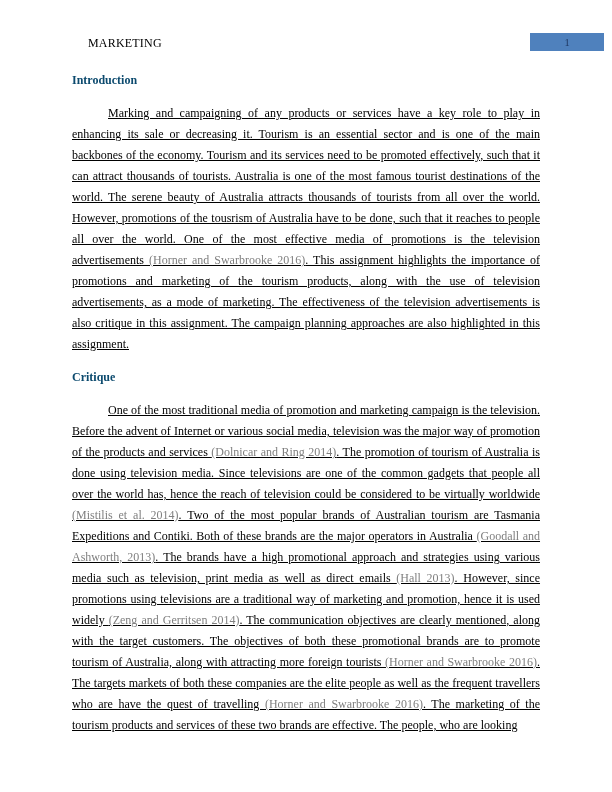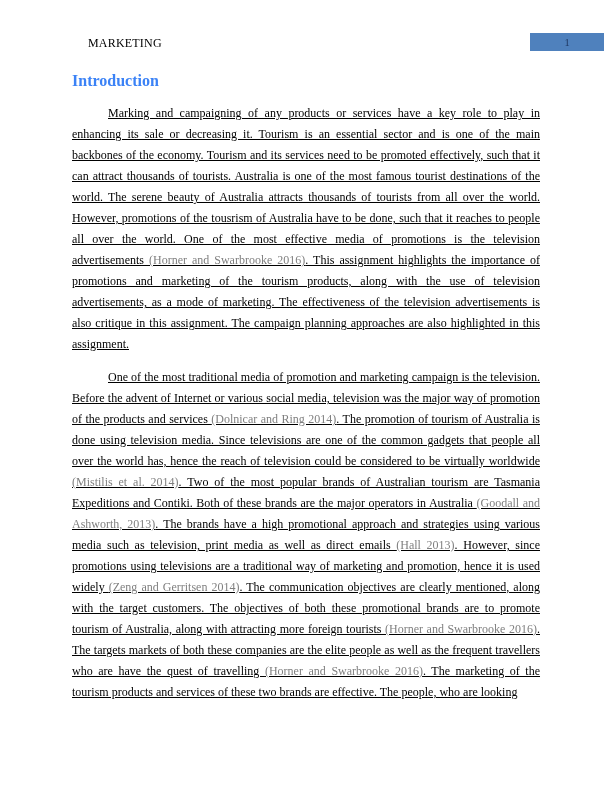--- a/index.html
+++ b/index.html
@@ -41,25 +41,25 @@
     color: #1f3863;
     font-family: "Liberation Serif", serif;
   }
   .document-body {
     position: absolute;
     left: 72px;
     top: 70px;
     width: 468px;
   }
   .section-heading {
-    font-size: 16px;
+    font-size: 12px;
     font-weight: bold;
     margin: 0 0 12px 0;
     line-height: 21px;
-    color: #3b82f6;
+    color: #0c4a6e;
   }
   .paragraph {
     font-size: 12px;
     line-height: 21px;
     text-align: justify;
     text-indent: 36px;
     margin: 0 0 12px 0;
     color: #000000;
     text-decoration: underline;
   }
@@ -74,16 +74,17 @@
 
   <div class="header-title">MARKETING</div>
 
   <div class="page-number-badge">
     <span class="page-number">1</span>
   </div>
 
   <div class="document-body">
       <h2 class="section-heading">Introduction</h2>
       <p class="paragraph"><span>Marking and campaigning of any products or services have a key role to play in enhancing its sale or decreasing it. Tourism is an essential sector and is one of the main backbones of the economy.  Tourism and its services need to be promoted effectively, such that it can attract thousands of tourists. Australia is one of the most famous tourist destinations of the world. The serene beauty of Australia attracts thousands of tourists from all over the world. However, promotions of the tousrism of Australia have to be done, such that it reaches to people all over the world. One of the most effective media of promotions is the television advertisements </span><span class="citation">(Horner and Swarbrooke 2016)</span><span>. This assignment highlights the importance of promotions and marketing of the tourism products, along with the use of television advertisements, as a mode of marketing. The effectiveness of the television advertisements is also critique in this assignment. The campaign planning approaches are also highlighted in this assignment.</span></p>
+      <h2 class="section-heading">Critique</h2>
       <p class="paragraph"><span>One of the most traditional media of promotion and marketing campaign is the television. Before the advent of Internet or various social media, television was the major way of promotion of the products and services </span><span class="citation">(Dolnicar and Ring 2014)</span><span>. The promotion of tourism of Australia is done using television media. Since televisions are one of the common gadgets that people all over the world has, hence the reach of television could be considered to be virtually worldwide </span><span class="citation">(Mistilis et al. 2014)</span><span>. Two of the most popular brands of Australian tourism are Tasmania Expeditions and Contiki. Both of these brands are the major operators in Australia </span><span class="citation">(Goodall and Ashworth, 2013)</span><span>. The brands have a high promotional approach and strategies using various media such as television, print media as well as direct emails </span><span class="citation">(Hall 2013)</span><span>. However, since promotions using televisions are a traditional way of marketing and promotion, hence it is used widely </span><span class="citation">(Zeng and Gerritsen 2014)</span><span>. The communication objectives are clearly mentioned, along with the target customers. The objectives of both these promotional brands are to promote tourism of Australia, along with attracting more foreign tourists </span><span class="citation">(Horner and Swarbrooke 2016)</span><span>. The targets markets of both these companies are the elite people as well as the frequent travellers who are have the quest of travelling </span><span class="citation">(Horner and Swarbrooke 2016)</span><span>. The marketing of the tourism products and services of these two brands are effective. The people, who are looking</span></p>
     </div>
 
 </div>
 
 </body></html>

